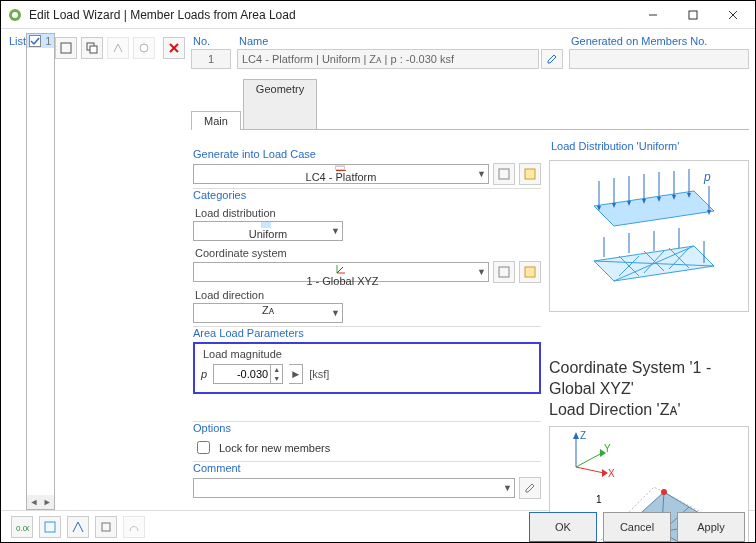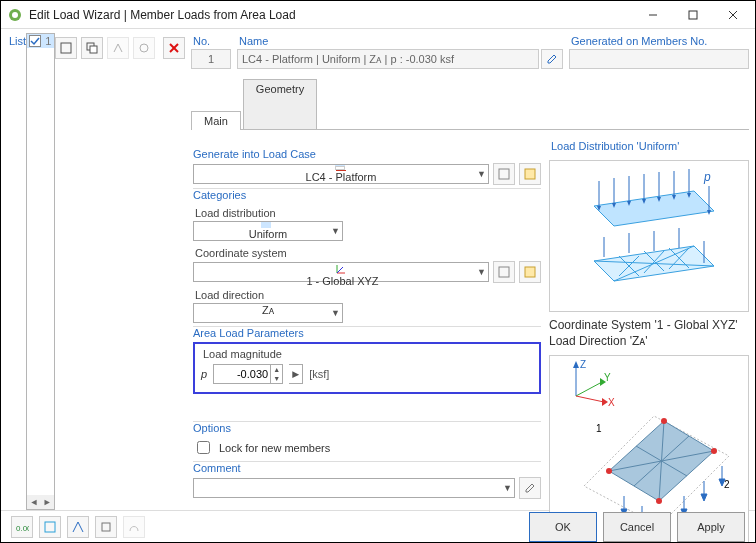--- a/index.html
+++ b/index.html
@@ -197,21 +197,21 @@
     display:flex; align-items:center; justify-content:center;
     background:#fff;
   }
   .preview2 {
     border:1px solid #ccc;
     height: 200px;
     display:flex; align-items:center; justify-content:center;
     background:#fff;
   }
   .right-sub {
-    font-size:12px; color:#333; line-height:1.3;
+    font-size:16px; color:#333; line-height:1.3;margin-top:40px;
   }
   .footer {
     height:32px;
     display:flex;
     align-items:center;
     padding: 0 10px;
     border-top: 1px solid #ddd;
     gap:6px;
   }
   .footer .spacer { flex:1; }

